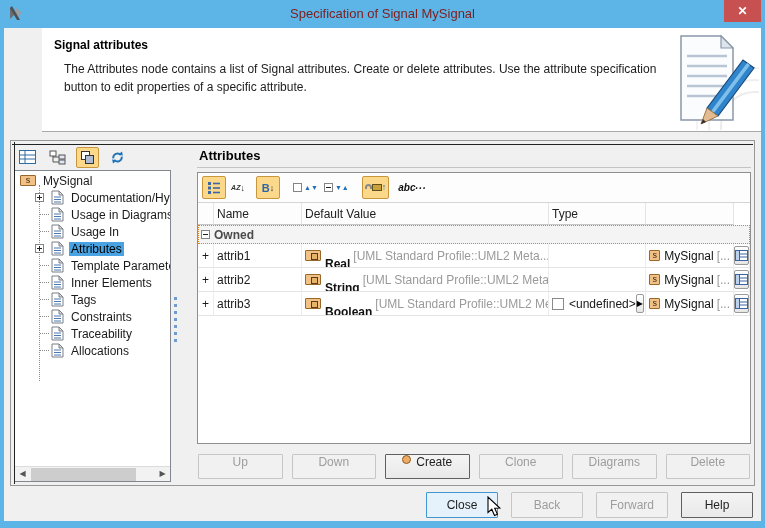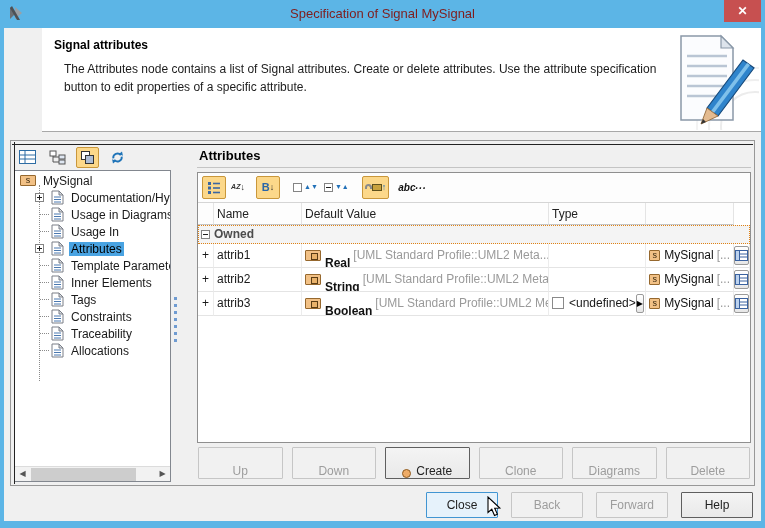--- a/index.html
+++ b/index.html
@@ -98,22 +98,22 @@
   .spec-btn { width:21px; height:19px; border:1px solid #9a9a9a; border-radius:2px;
               background:linear-gradient(#ffffff,#e6e6e6); display:flex; align-items:center; justify-content:center; }
   .checkbox { width:12px; height:12px; border:1px solid #8a8a8a; background:#fff; flex:0 0 auto; margin-right:5px; }
   .dd-btn { margin-left:auto; width:17px; height:19px; border:1px solid #9a9a9a; border-radius:2px;
             background:linear-gradient(#ffffff,#e6e6e6); font-size:8px; display:flex; align-items:center; justify-content:center; color:#000; }
   .filler { grid-column:1 / -1; height:108px; }
 
   
   .attr-buttons { margin-top:auto; display:flex; gap:9px; padding:4px 1px 2px 1px; }
   button { font-family:"Liberation Sans", sans-serif; font-size:12px; }
-  .btn { flex:1; height:32px; background:linear-gradient(#f4f4f4,#e9e9e9); border:1px solid #b5b5b5;
-         color:#222; border-radius:1px; display:flex; align-items:flex-end; justify-content:center; gap:5px; }
+  .btn { flex:1; height:25px; background:linear-gradient(#f4f4f4,#e9e9e9); border:1px solid #b5b5b5;
+         color:#222; border-radius:1px; display:flex; align-items:flex-start; justify-content:center; gap:5px; }
   .btn.disabled { color:#9d9d9d; border-color:#c6c6c6; background:#f1f1f1; }
   .btn.default { border:1px solid #5f5f5f; }
   .create-dot { width:9px; height:9px; border-radius:50%; background:#eeab66; border:1px solid #8d5a20; }
 
   
   .dialog-buttons { position:absolute; right:12px; top:492px; display:flex; gap:13px; }
   .dbtn { width:72px; height:26px; background:linear-gradient(#f4f4f4,#e9e9e9); border:1px solid #b5b5b5;
           color:#222; display:flex; align-items:center; justify-content:center; border-radius:1px; }
   .dbtn.disabled { color:#9d9d9d; border-color:#c6c6c6; background:#f1f1f1; }
   .dbtn.focused { background:#e6f2fb; border:1px solid #4195d2; }

